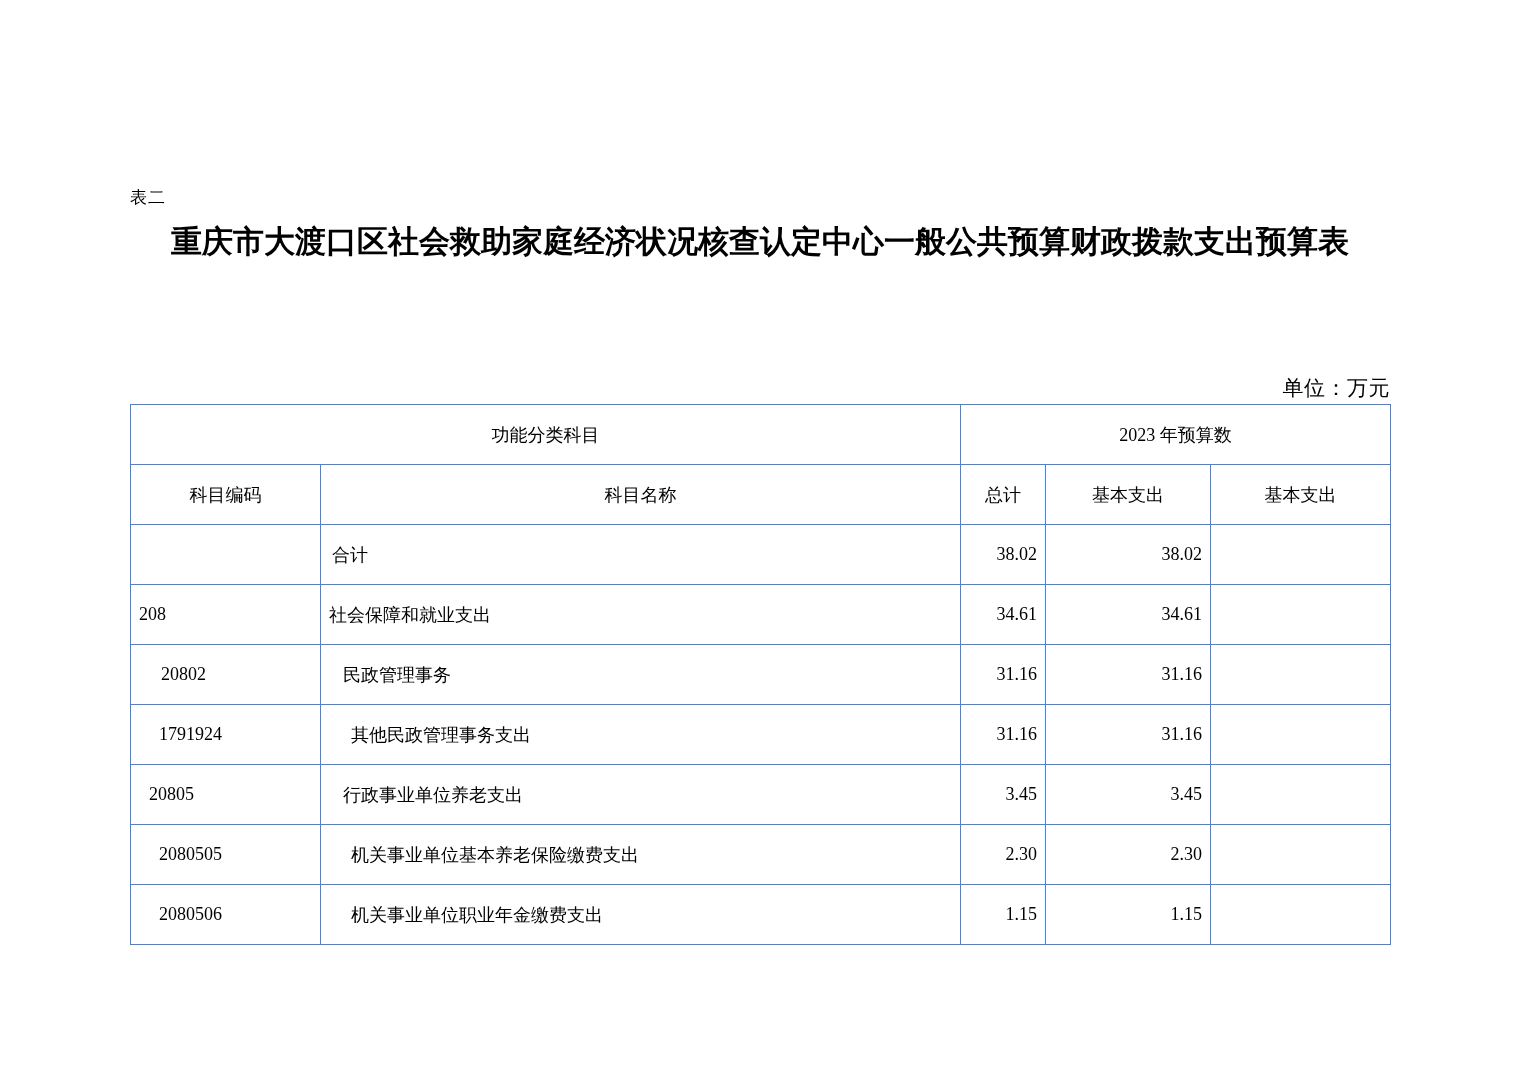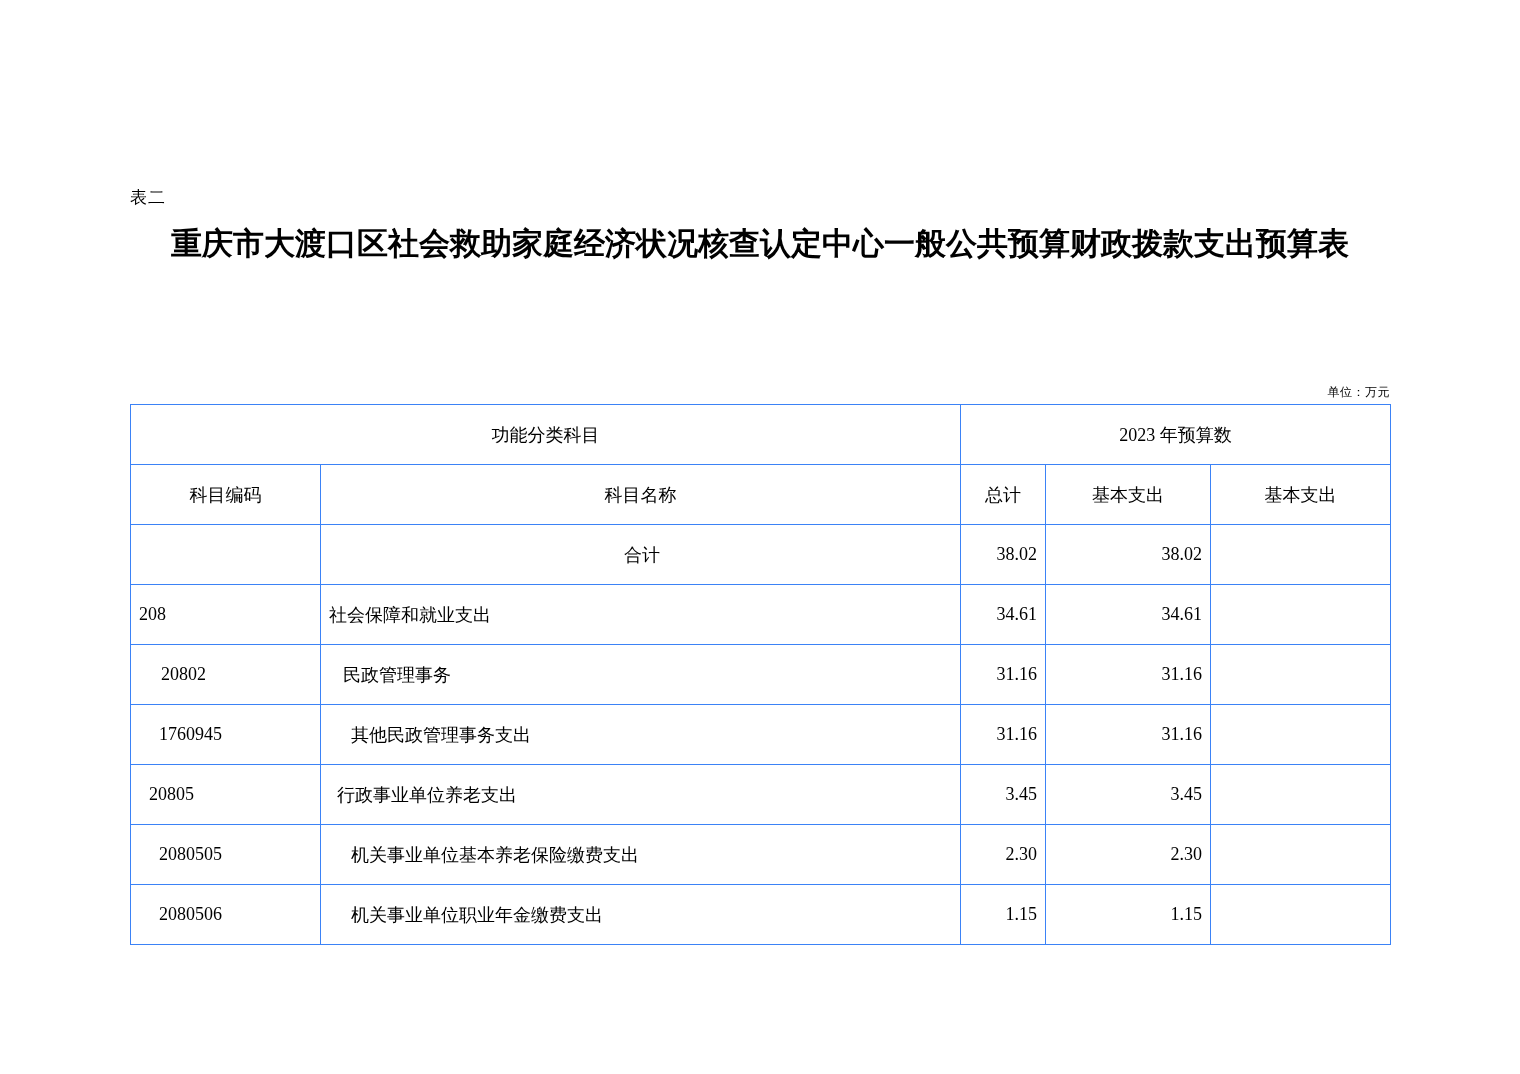--- a/index.html
+++ b/index.html
@@ -32,27 +32,27 @@
   }
   .doc-title {
     position: absolute;
     left: 130px;
     top: 222px;
     width: 1260px;
     text-align: center;
     font-size: 31px;
     font-weight: bold;
     line-height: 1.45;
-    font-family: Liberation Sans, sans-serif;
+    font-family: Liberation Mono, monospace;
   }
   .unit-note {
     position: absolute;
     right: 130px;
-    top: 384px;
-    font-size: 12px;
+    top: 374px;
+    font-size: 21px;
     letter-spacing: 0.5px;
   }
   table.budget {
     position: absolute;
     left: 130px;
     top: 404px;
     width: 1260px;
     border-collapse: collapse;
     table-layout: fixed;
   }
@@ -68,21 +68,21 @@
   .c-code { width: 190px; }
   .c-name { width: 640px; }
   .c-total { width: 85px; }
   .c-basic { width: 165px; }
   .c-proj  { width: 180px; }
 
   .hdr { text-align: center; }
   .num { text-align: right; padding-right: 10px; font-family: "Liberation Sans", sans-serif; font-size: 19px; }
   .name-cell { text-align: left; padding-left: 14px; }
   .code-cell { text-align: left; padding-left: 8px; }
-  .sum-row td.name-cell { text-align: center; padding-left: 11px; }
+  .sum-row td.name-cell { text-align: left; padding-left: 11px; }
 </style>
 </head>
 <body>
 
 <div class="page">
 
   <div class="sheet-label">表二</div>
 
   <div class="doc-title">重庆市大渡口区社会救助家庭经济状况核查认定中心一般公共预算财政拨款支出预算表</div>
 
@@ -125,29 +125,29 @@
           <td class="num"></td>
         </tr>
         <tr>
           <td class="code-cell" style="padding-left: 30px;">20802</td>
           <td class="name-cell" style="padding-left: 22px;">民政管理事务</td>
           <td class="num">31.16</td>
           <td class="num">31.16</td>
           <td class="num"></td>
         </tr>
         <tr>
-          <td class="code-cell" style="padding-left: 28px;">1760945</td>
+          <td class="code-cell" style="padding-left: 28px;">1791924</td>
           <td class="name-cell" style="padding-left: 30px;">其他民政管理事务支出</td>
           <td class="num">31.16</td>
           <td class="num">31.16</td>
           <td class="num"></td>
         </tr>
         <tr>
           <td class="code-cell" style="padding-left: 18px;">20805</td>
-          <td class="name-cell" style="padding-left: 16px; font-family: Liberation Serif, serif;">行政事业单位养老支出</td>
+          <td class="name-cell" style="padding-left: 22px; font-family: Liberation Serif, serif;">行政事业单位养老支出</td>
           <td class="num">3.45</td>
           <td class="num">3.45</td>
           <td class="num"></td>
         </tr>
         <tr>
           <td class="code-cell" style="padding-left: 28px;">2080505</td>
           <td class="name-cell" style="padding-left: 30px;">机关事业单位基本养老保险缴费支出</td>
           <td class="num">2.30</td>
           <td class="num">2.30</td>
           <td class="num"></td>

